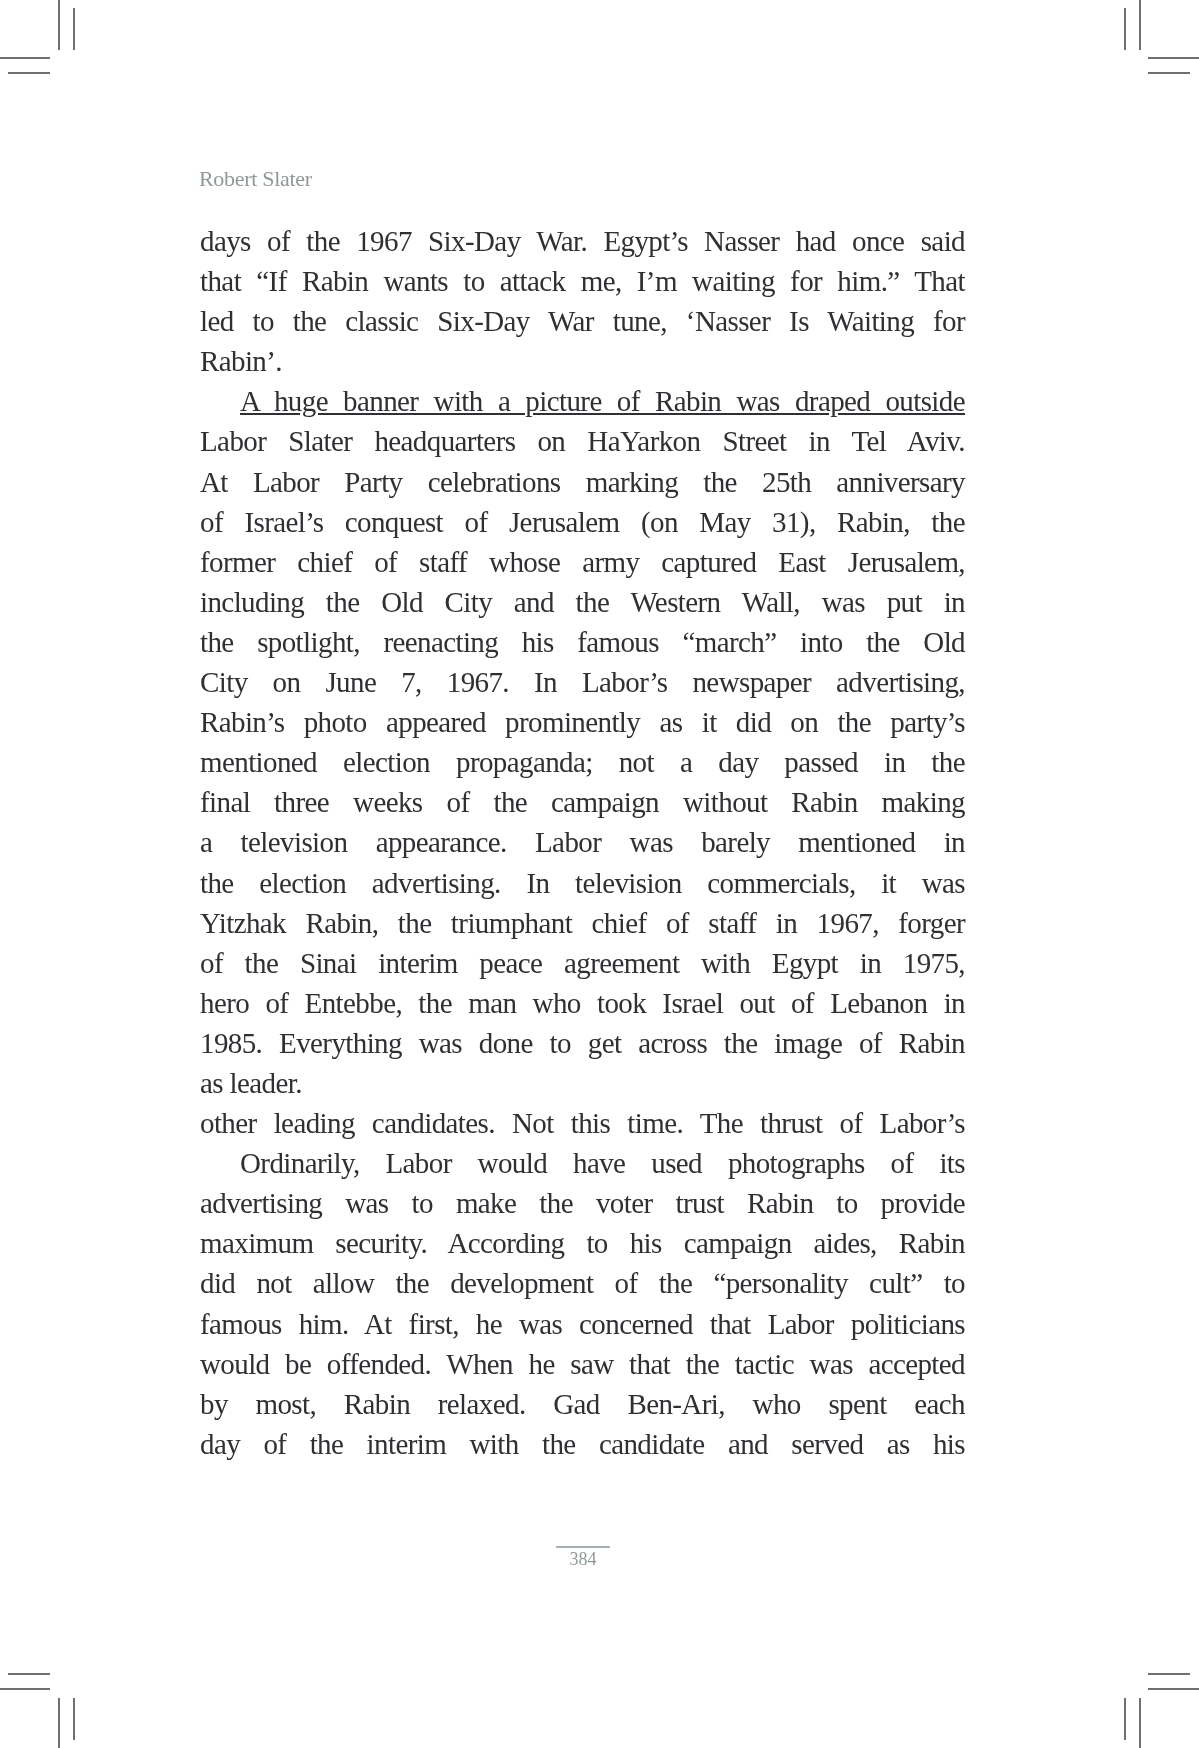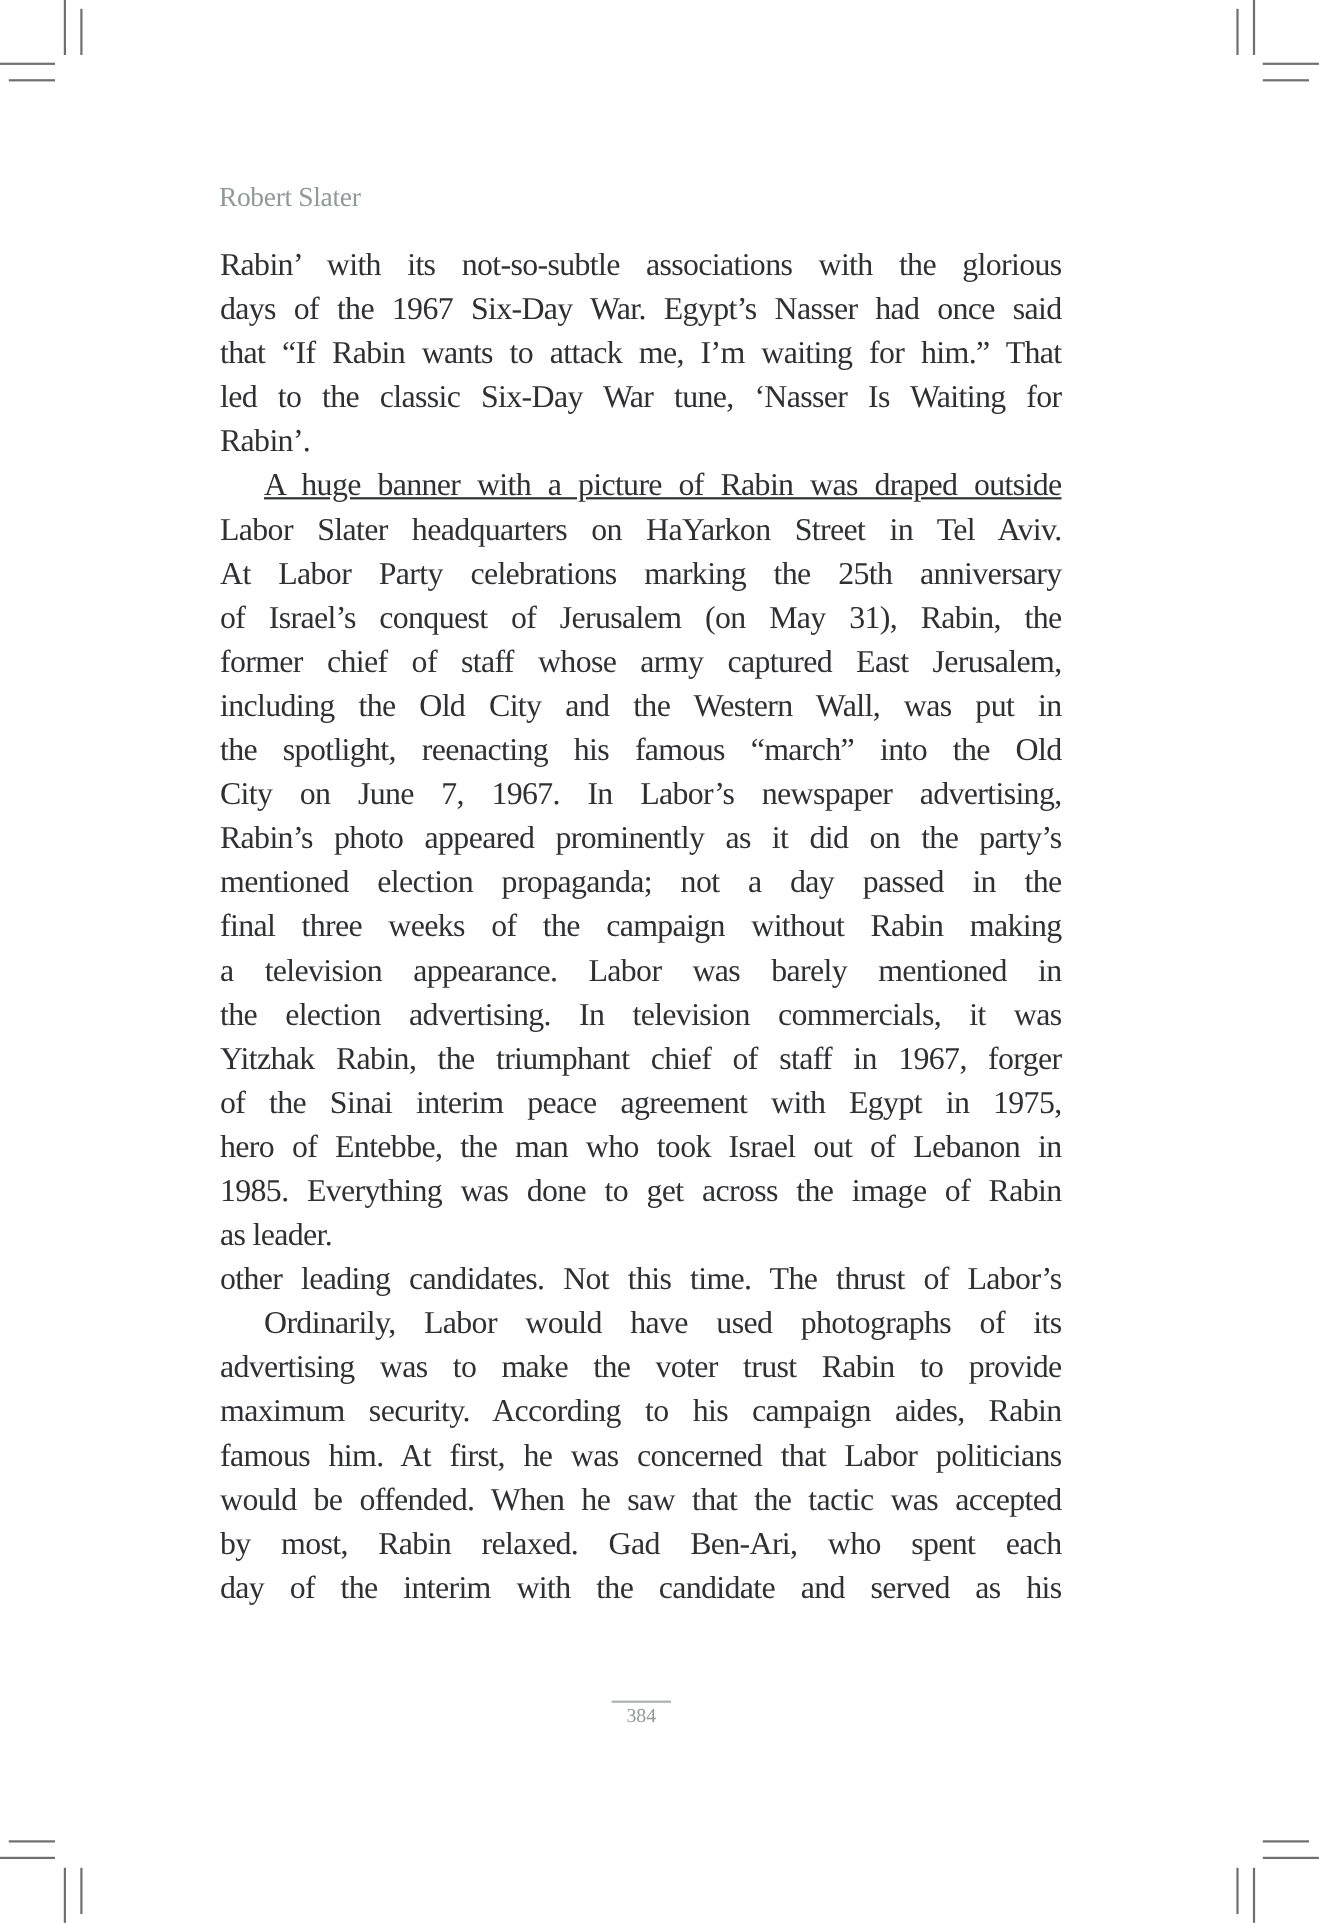--- a/index.html
+++ b/index.html
@@ -7,21 +7,21 @@
   .page { position: absolute; left: 0; top: 0; width: 1199px; height: 1748px; background: #fff; }
 
   
   .cm { position: absolute; background: #6f6f6f; }
   .cm.h { height: 2px; }
   .cm.v { width: 2px; }
 
   .running-head {
     position: absolute; left: 199px; top: 166px;
     font-family: "Liberation Serif", "DejaVu Serif", serif;
-    font-size: 25px; color: #8f9a98; letter-spacing: -0.3px;
+    font-size: 22px; color: #8f9a98; letter-spacing: -0.3px;
   }
 
   .body-text {
     position: absolute; left: 200px; top: 221px; width: 765px;
     font-family: "Liberation Serif", "DejaVu Serif", serif;
     font-size: 29px; line-height: 40.1px; color: #2f3033;
     text-align: justify; letter-spacing: -0.6px;
   }
   .body-text p { margin: 0; }
   .body-text p .line { display: block; text-align: justify; text-align-last: justify; }
@@ -55,21 +55,20 @@
 
   <div class="cm h" style="left:1148px;top:1673px;width:42px;"></div>
   <div class="cm h" style="left:1148px;top:1688px;width:51px;"></div>
   <div class="cm v" style="left:1124px;top:1698px;height:42px;"></div>
   <div class="cm v" style="left:1139px;top:1698px;height:50px;"></div>
 
   <div class="running-head">Robert Slater</div>
 
   <div class="body-text" id="body-text">
       <p>
-        <span class="line">Rabin’ with its not-so-subtle associations with the glorious</span>
         <span class="line">days of the 1967 Six-Day War. Egypt’s Nasser had once said</span>
         <span class="line">that “If Rabin wants to attack me, I’m waiting for him.” That</span>
         <span class="line">led to the classic Six-Day War tune, ‘Nasser Is Waiting for</span>
         <span class="line last">Rabin’.</span>
       </p>
       <p>
         <span class="line" style="text-indent: 40px; text-decoration: underline;">A huge banner with a picture of Rabin was draped outside</span>
         <span class="line">Labor Slater headquarters on HaYarkon Street in Tel Aviv.</span>
         <span class="line">At Labor Party celebrations marking the 25th anniversary</span>
         <span class="line">of Israel’s conquest of Jerusalem (on May 31), Rabin, the</span>
@@ -86,20 +85,21 @@
         <span class="line">of the Sinai interim peace agreement with Egypt in 1975,</span>
         <span class="line">hero of Entebbe, the man who took Israel out of Lebanon in</span>
         <span class="line">1985. Everything was done to get across the image of Rabin</span>
         <span class="line last">as leader.</span>
       </p>
       <p>
         <span class="line">other leading candidates. Not this time. The thrust of Labor’s</span>
         <span class="line" style="text-indent: 40px;">Ordinarily, Labor would have used photographs of its</span>
         <span class="line">advertising was to make the voter trust Rabin to provide</span>
         <span class="line">maximum security. According to his campaign aides, Rabin</span>
+        <span class="line">did not allow the development of the “personality cult” to</span>
         <span class="line">famous him. At first, he was concerned that Labor politicians</span>
         <span class="line">would be offended. When he saw that the tactic was accepted</span>
         <span class="line">by most, Rabin relaxed. Gad Ben-Ari, who spent each</span>
         <span class="line">day of the interim with the candidate and served as his</span>
       </p>
     </div>
 
   <div class="folio">384</div>
 </div>
 

